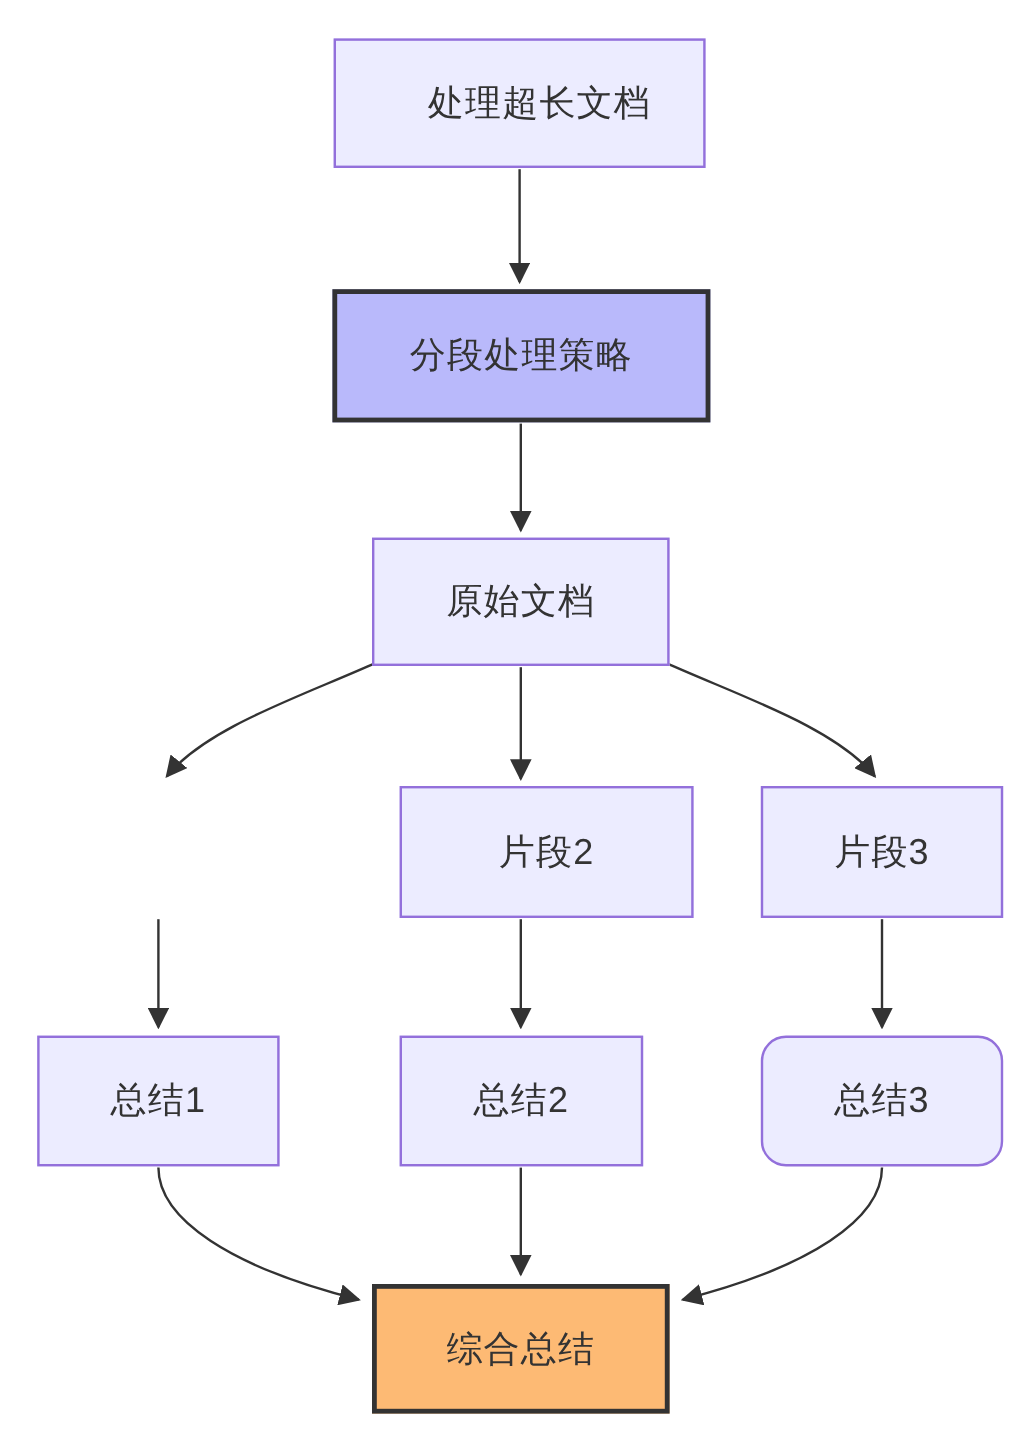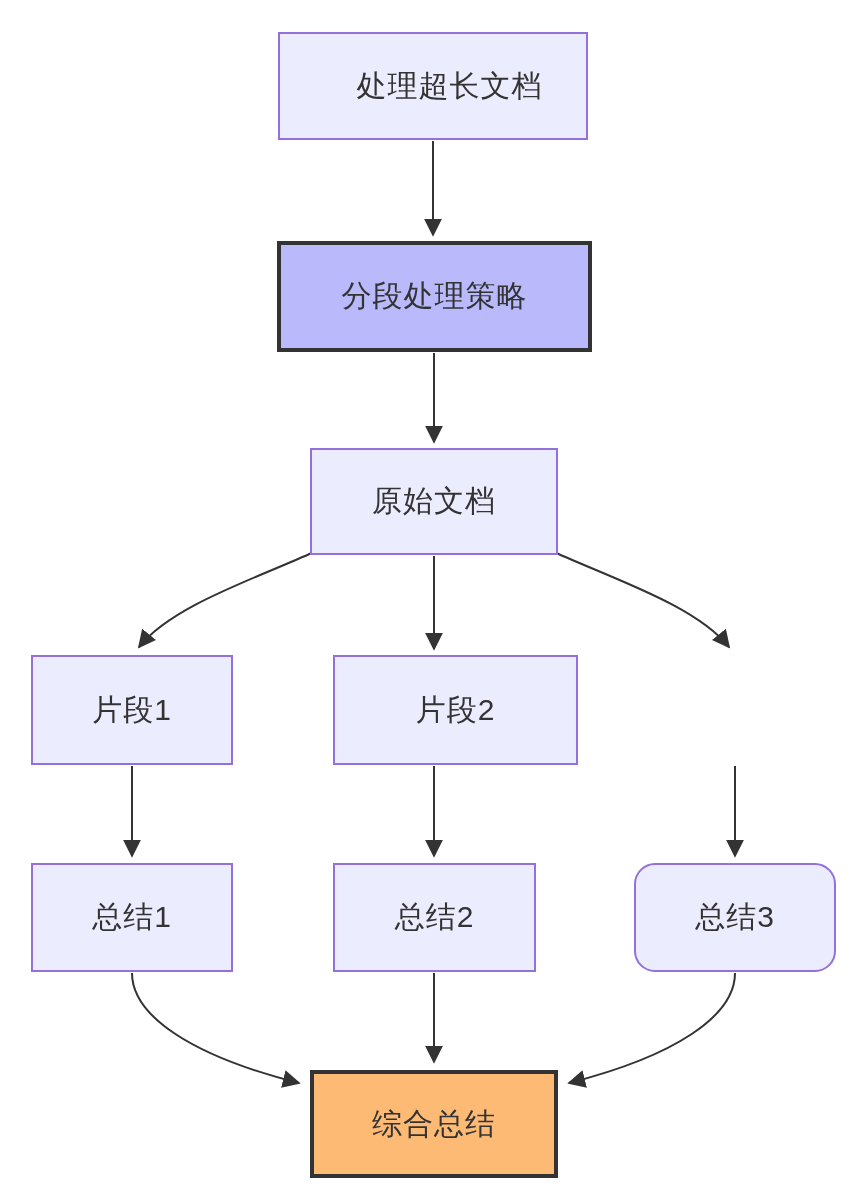--- a/index.html
+++ b/index.html
@@ -73,24 +73,24 @@
     <path class="edge" d="M434,973 L434,1062" marker-end="url(#arrow)"></path>
     <path class="edge" d="M735,973 C735,1016 675,1056 569,1083" marker-end="url(#arrow)"></path>
   </svg>
 
   <div class="node" style="left:278px; top:32px; width:310px; height:108px;padding-left:33px;">处理超长文档</div>
 
   <div class="node accent" style="left:277px; top:241px; width:315px; height:111px;">分段处理策略</div>
 
   <div class="node" style="left:310px; top:448px; width:248px; height:107px;">原始文档</div>
 
-  <div class="node" style="left:31px; top:655px; width:202px; height:110px;">片段1</div>
 
   <div class="node" style="left:333px; top:655px; width:245px; height:110px;">片段2</div>
 
+  <div class="node" style="left:634px; top:655px; width:202px; height:110px;">片段3</div>
 
   <div class="node" style="left:31px; top:863px; width:202px; height:109px;">总结1</div>
 
   <div class="node" style="left:333px; top:863px; width:203px; height:109px;">总结2</div>
 
   <div class="node" style="left:634px; top:863px; width:202px; height:109px;border-radius:21px;">总结3</div>
 
   <div class="node result" style="left:310px; top:1070px; width:248px; height:108px;">综合总结</div>
 
 </div>

